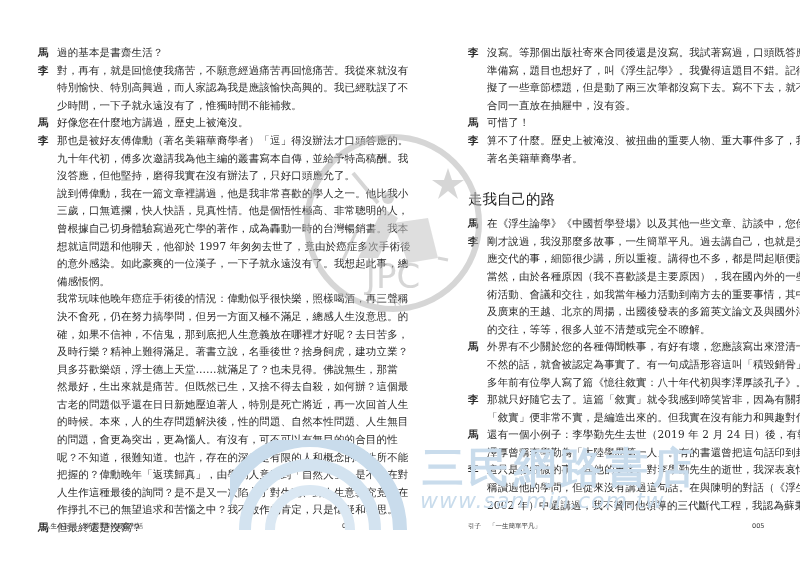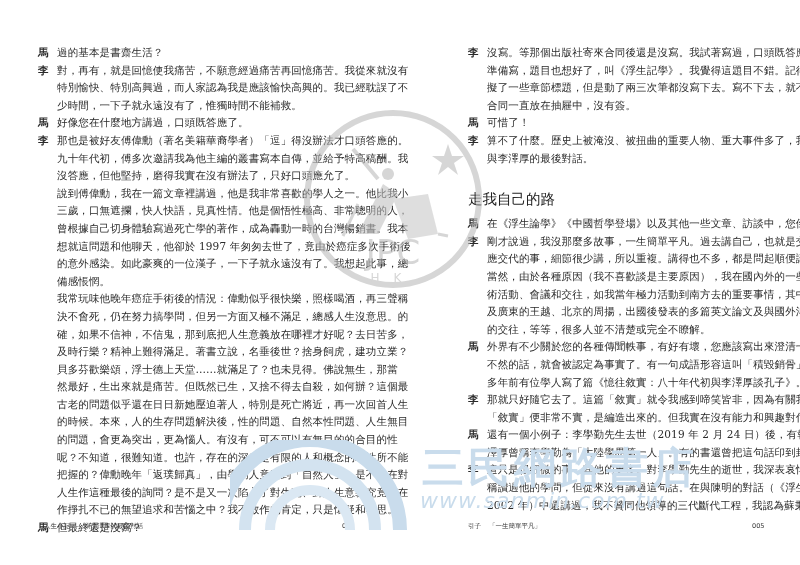--- a/index.html
+++ b/index.html
@@ -21,21 +21,21 @@
     margin: 22px 0 6px 0; color: #222; line-height: 20px;
   }
   .footer { position: absolute; top: 522px; font-size: 6.5px; font-family: "DejaVu Sans", "Liberation Sans", sans-serif; color: #333; }
   .page.left .footer-title { left: 44px; }
   .page.left .footer-page { left: 318px; margin-left: 24px; }
   .page.right .footer-title { left: 68px; }
   .page.right .footer-page { left: 352px; }
   .footer-title span { margin-right: 8px; }
 
   
-  .wm-jpc { position: absolute; left: 298px; top: 104px; width: 190px; height: 190px; opacity: 0.55; pointer-events: none; }
+  .wm-jpc { position: absolute; left: 298px; top: 128px; width: 190px; height: 190px; opacity: 0.55; pointer-events: none; }
   .wm-sanmin { position: absolute; left: 230px; top: 440px; width: 500px; height: 90px; pointer-events: none; }
   .wm-sanmin .cn { position: absolute; left: 192px; top: 0; font-size: 42px; color: #c9dcec; letter-spacing: 4px; font-family: "DejaVu Serif", serif; font-weight: bold; }
   .wm-sanmin .url { position: absolute; left: 190px; top: 48px; font-size: 22px; color: #c9dcec; font-family: "DejaVu Sans", sans-serif; letter-spacing: 1px; font-style: italic; }
   .wm-sanmin svg { position: absolute; left: 0; top: 0; }
 </style>
 </head>
 <body>
 
 <div class="page left">
   <div class="body-text" id="left-body">
@@ -44,21 +44,21 @@
         <span class="line">過的基本是書齋生活？</span>
       </div>
       <div class="turn">
         <span class="speaker">李</span>
         <span class="line">對，再有，就是回憶使我痛苦，不願意經過痛苦再回憶痛苦。我從來就沒有</span>
         <span class="line">特別愉快、特別高興過，而人家認為我是應該愉快高興的。我已經耽誤了不</span>
         <span class="line">少時間，一下子就永遠沒有了，惟獨時間不能補救。</span>
       </div>
       <div class="turn">
         <span class="speaker">馬</span>
-        <span class="line">好像您在什麼地方講過，口頭既答應了。</span>
+        <span class="line">好像您在什麼地方講過，歷史上被淹沒。</span>
       </div>
       <div class="turn">
         <span class="speaker">李</span>
         <span class="line">那也是被好友傅偉勳（著名美籍華裔學者）「逗」得沒辦法才口頭答應的。</span>
         <span class="line">九十年代初，傅多次邀請我為他主編的叢書寫本自傳，並給予特高稿酬。我</span>
         <span class="line">沒答應，但他堅持，磨得我實在沒有辦法了，只好口頭應允了。</span>
         <span class="line">說到傅偉勳，我在一篇文章裡講過，他是我非常喜歡的學人之一。他比我小</span>
         <span class="line">三歲，口無遮攔，快人快語，見真性情。他是個悟性極高、非常聰明的人，</span>
         <span class="line">曾根據自己切身體驗寫過死亡學的著作，成為轟動一時的台灣暢銷書。我本</span>
         <span class="line">想就這問題和他聊天，他卻於 1997 年匆匆去世了，竟由於癌症多次手術後</span>
@@ -99,21 +99,21 @@
           <span class="line">擬了一些章節標題，但是動了兩三次筆都沒寫下去。寫不下去，就不寫了。</span>
           <span class="line">合同一直放在抽屜中，沒有簽。</span>
         </div>
         <div class="turn">
           <span class="speaker">馬</span>
           <span class="line">可惜了！</span>
         </div>
         <div class="turn">
           <span class="speaker">李</span>
           <span class="line">算不了什麼。歷史上被淹沒、被扭曲的重要人物、重大事件多了，我的那點</span>
-          <span class="line">與李澤厚的最後對話。</span>
+          <span class="line">著名美籍華裔學者。</span>
         </div>
       </div>
     <div class="section-heading">走我自己的路</div>
     <div id="right-body-after">
         <div class="turn">
           <span class="speaker">馬</span>
           <span class="line">在《浮生論學》《中國哲學登場》以及其他一些文章、訪談中，您倒是講了</span>
         </div>
         <div class="turn">
           <span class="speaker">李</span>

